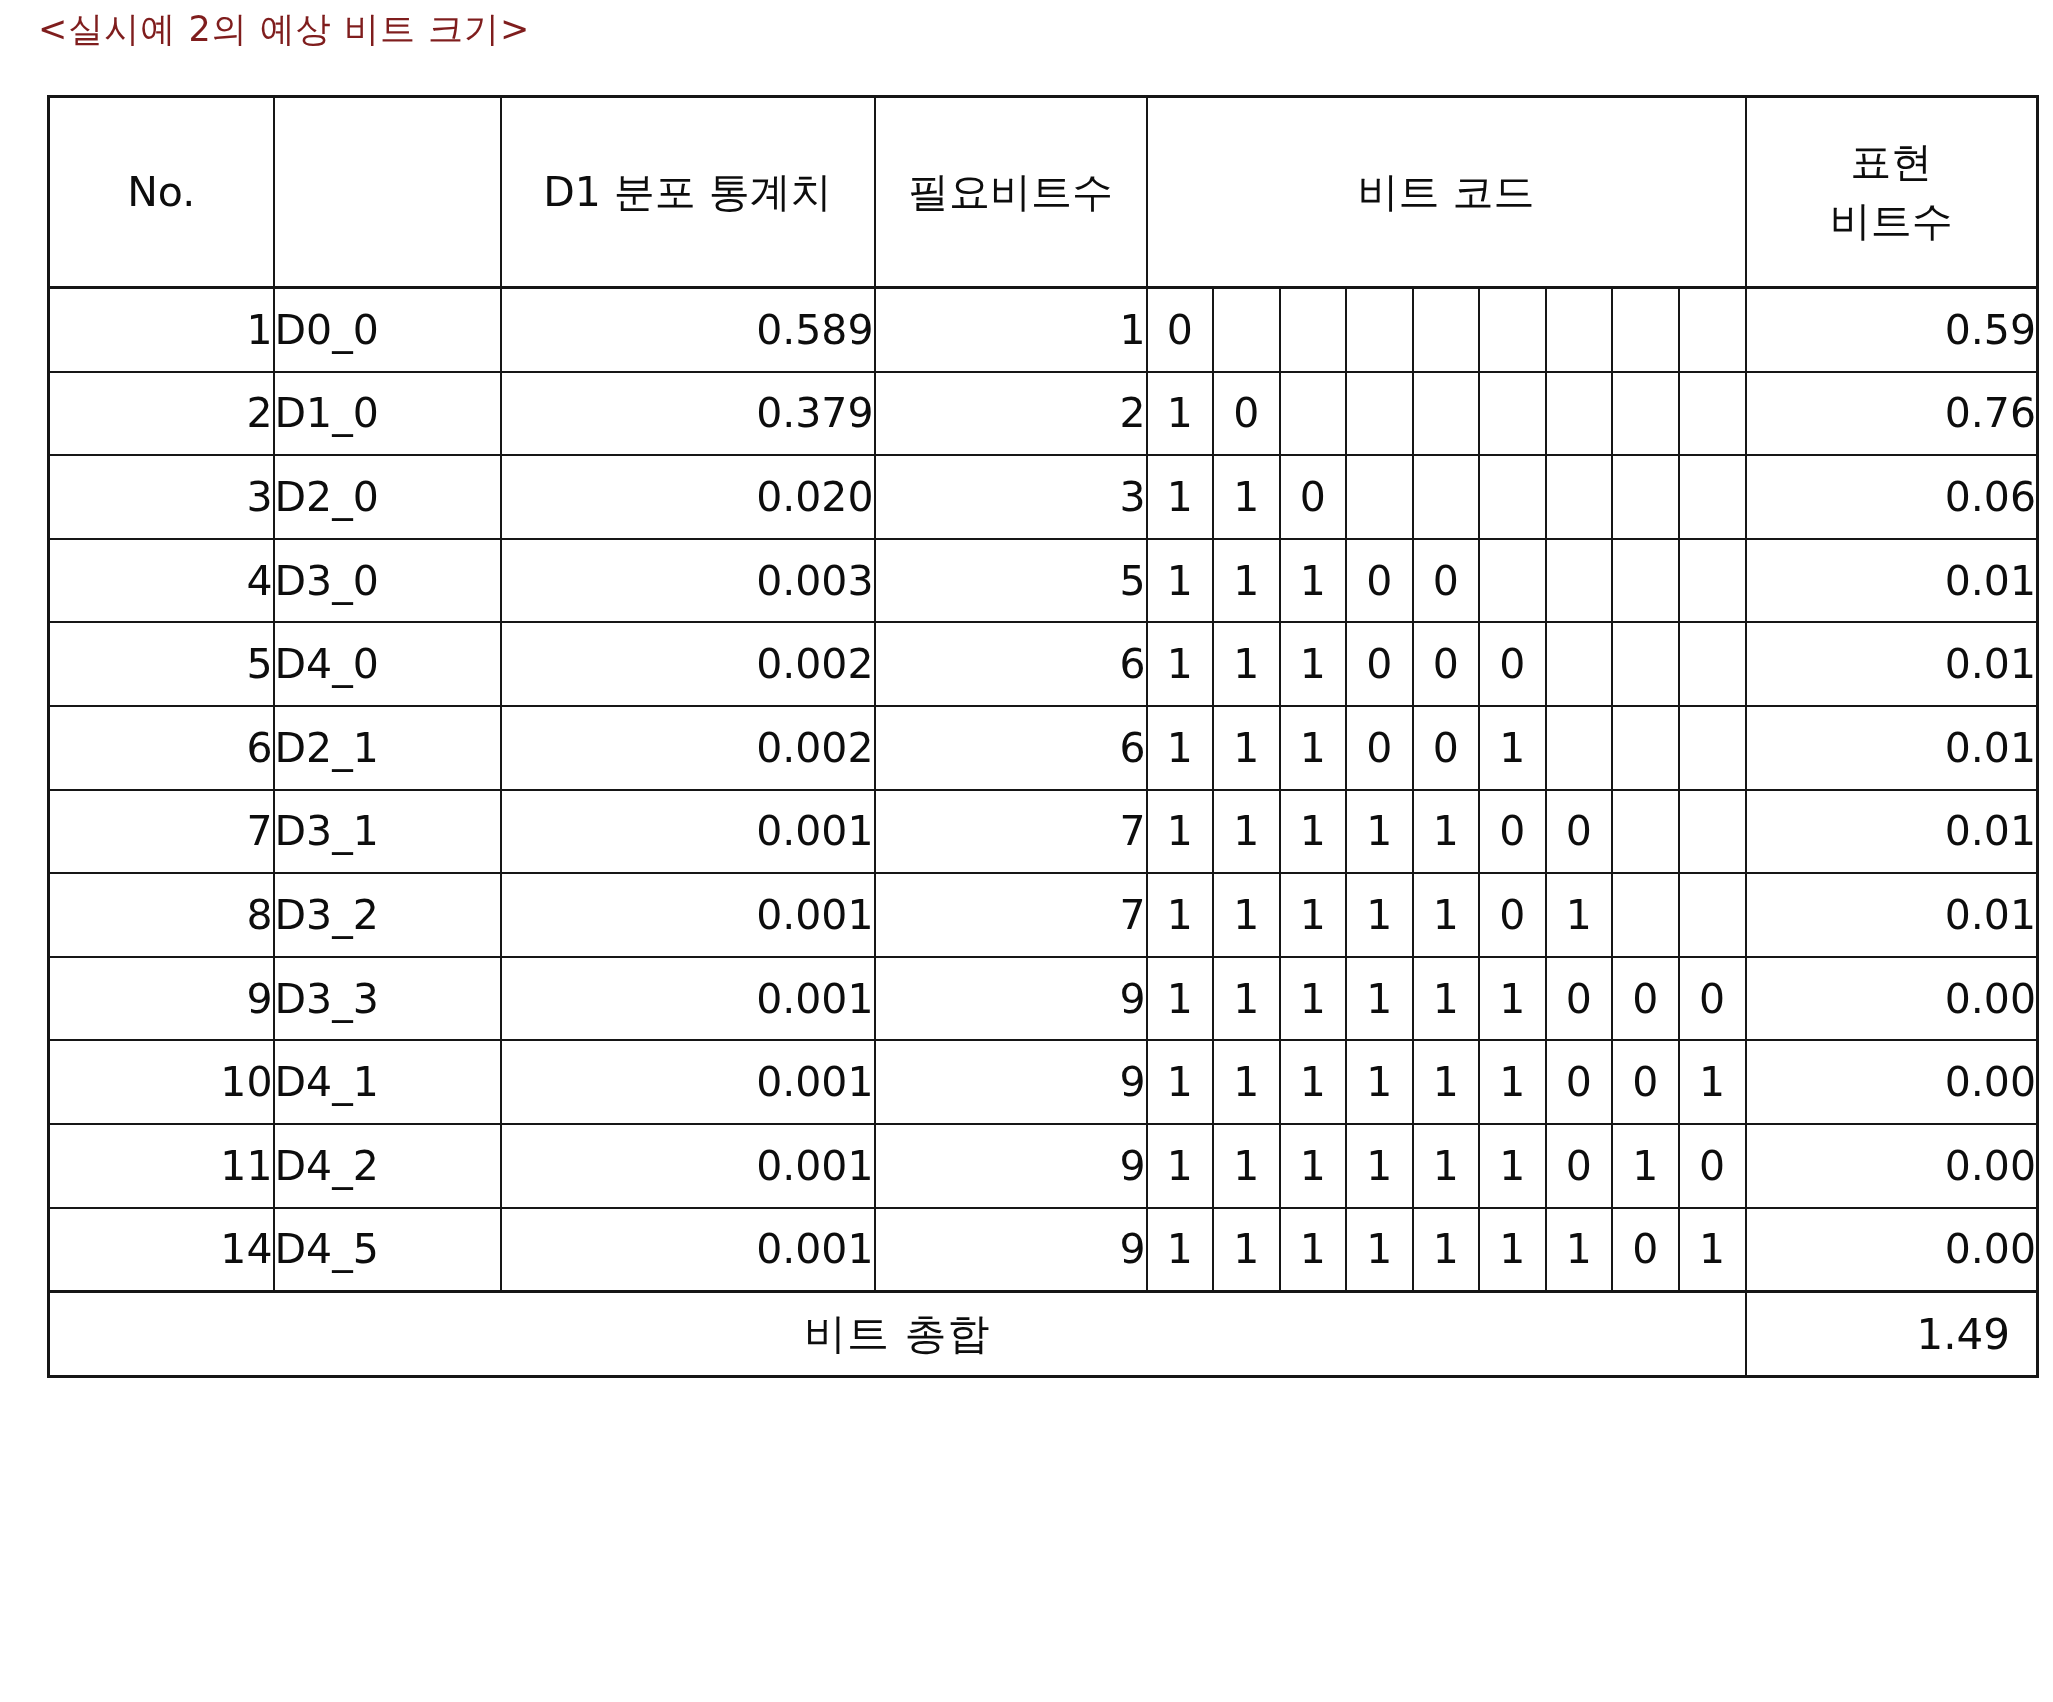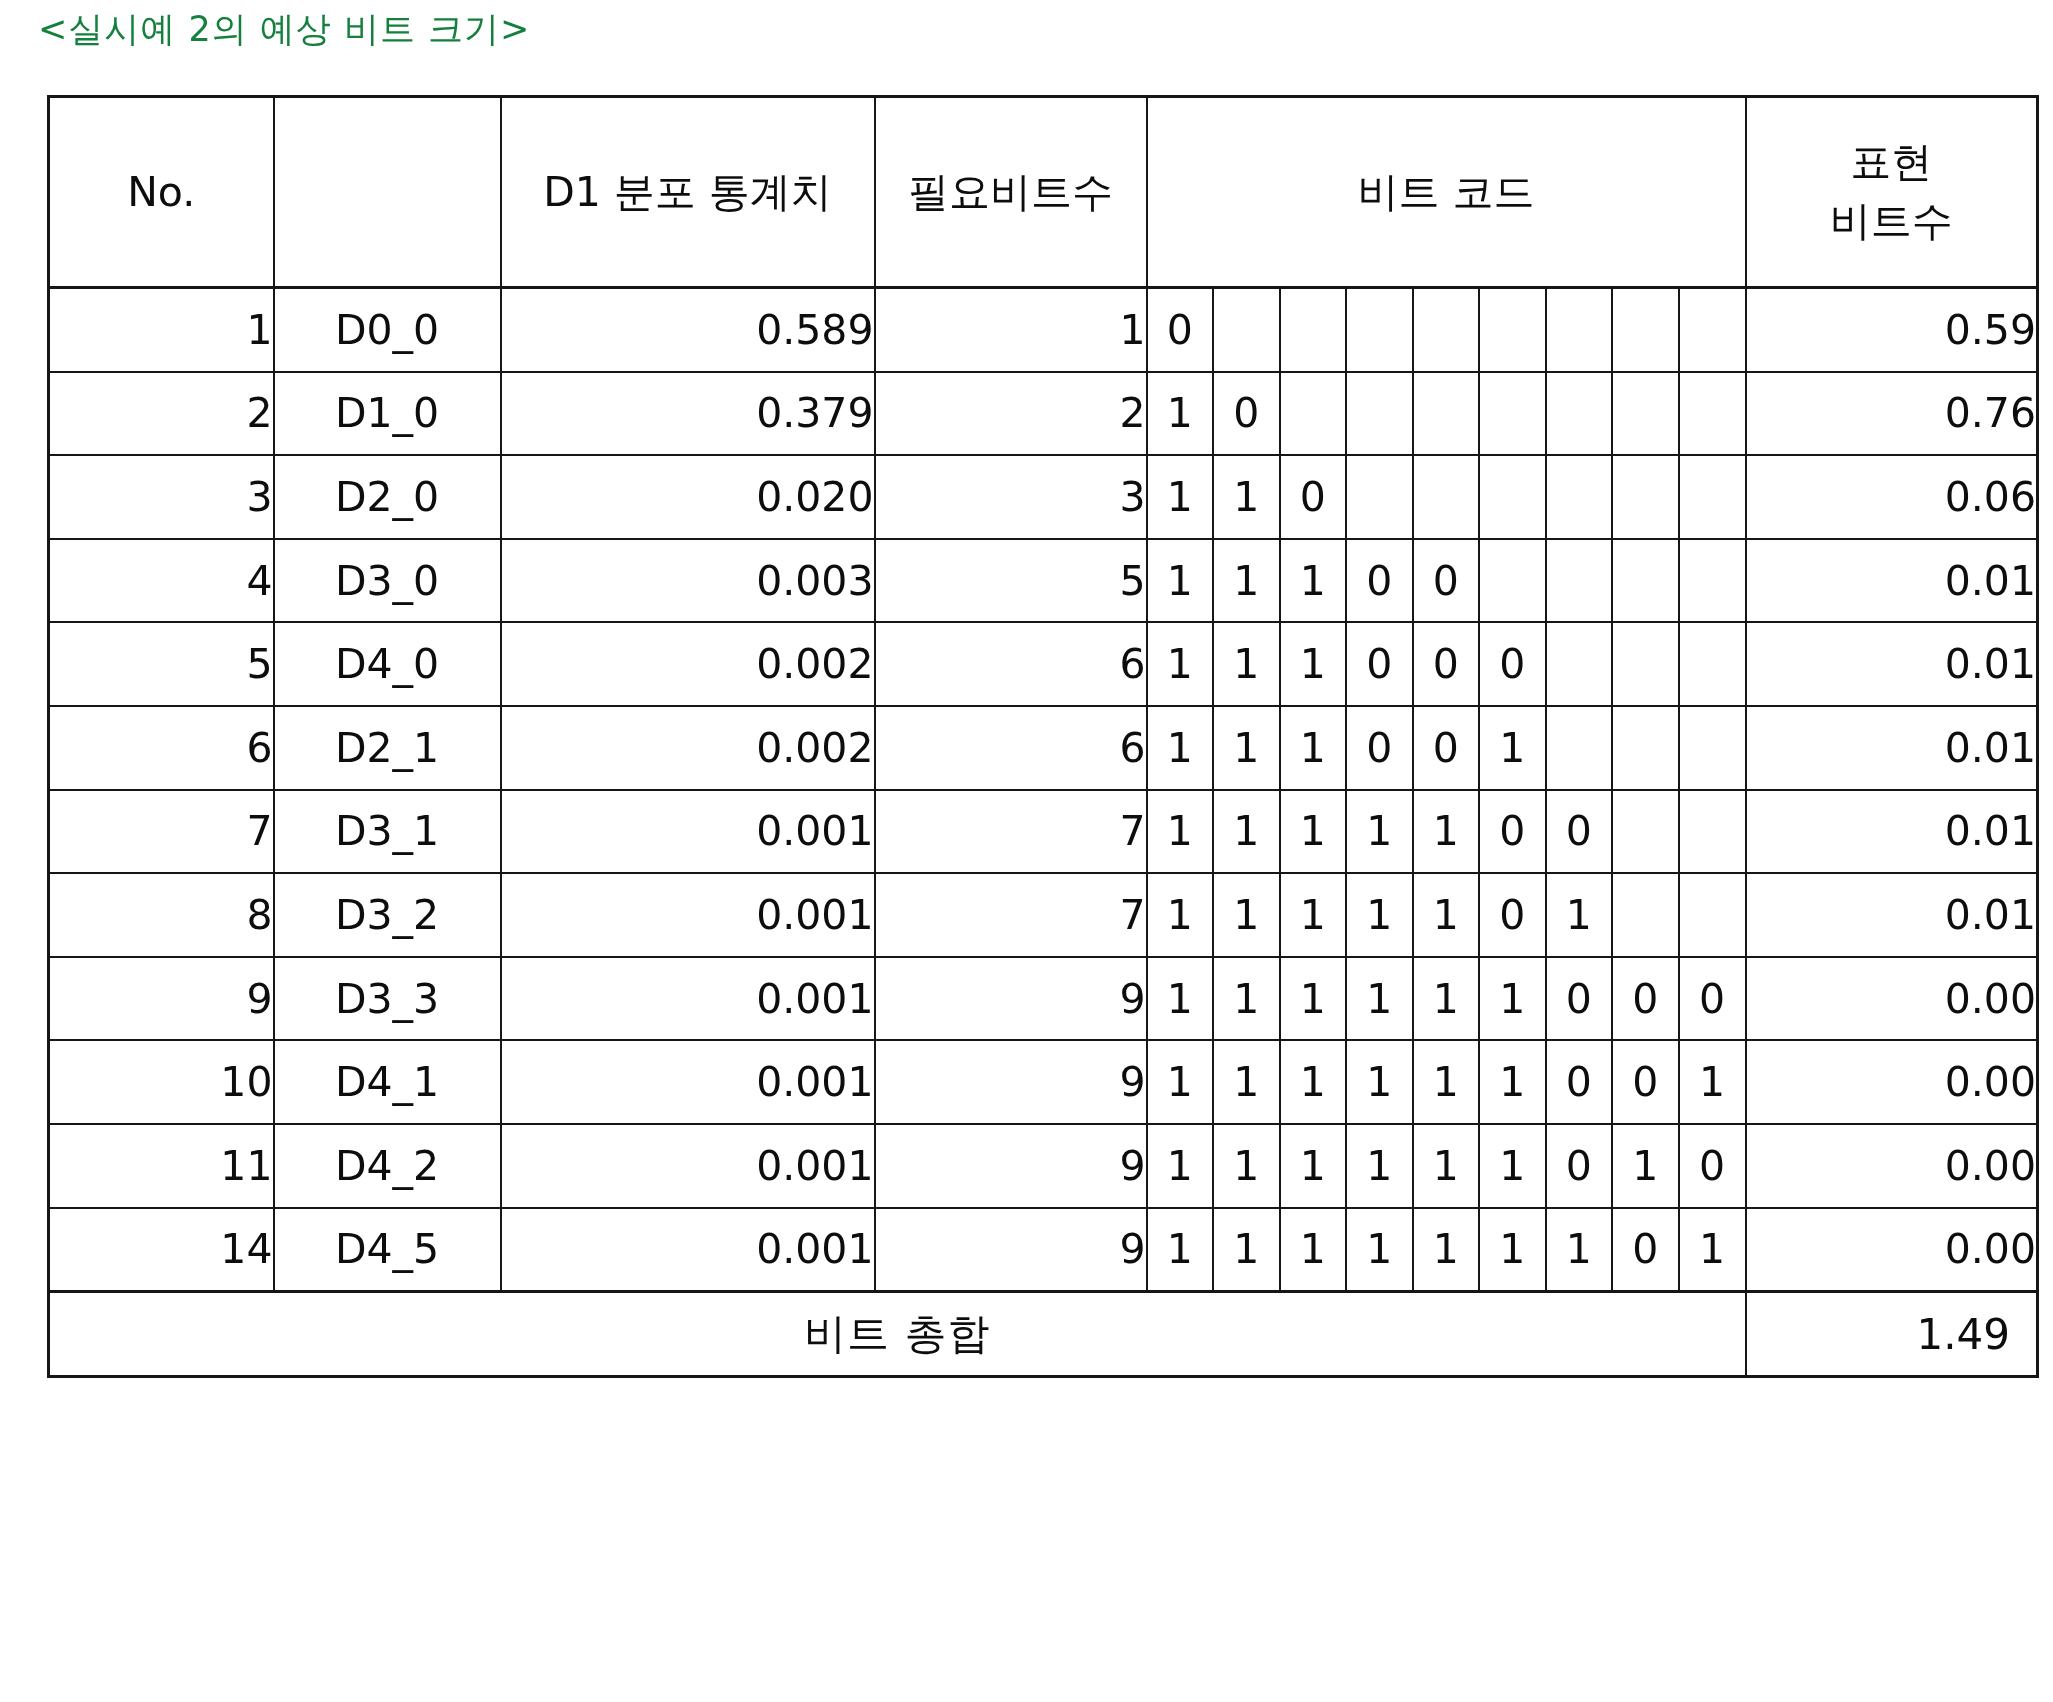--- a/index.html
+++ b/index.html
@@ -16,21 +16,21 @@
     background: #ffffff;
     overflow: hidden;
   }
   .doc-title {
     position: absolute;
     left: 38px;
     top: 6px;
     font-size: 35px;
     letter-spacing: 1px;
     white-space: pre;
-    color: #15803d;
+    color: #7f1d1d;
   }
   table.bit-table {
     position: absolute;
     left: 47px;
     top: 95px;
     width: 1989px;
     border-collapse: collapse;
     table-layout: fixed;
     background: #ffffff;
   }
@@ -68,21 +68,21 @@
     padding: 0;
     color: #0d0d0d;
     white-space: nowrap;
     overflow: hidden;
   }
   td.c-no, td.c-d1, td.c-req, td.c-repr {
     text-align: right;
     padding-right: 26px;
   }
   td.c-name {
-    text-align: center;
+    text-align: left;
     padding-left: 22px;
   }
   td.c-bit {
     text-align: center;
   }
   tr.footer-row td {
     height: 80px;
     font-size: 42px;
     vertical-align: middle;
     color: #0d0d0d;

